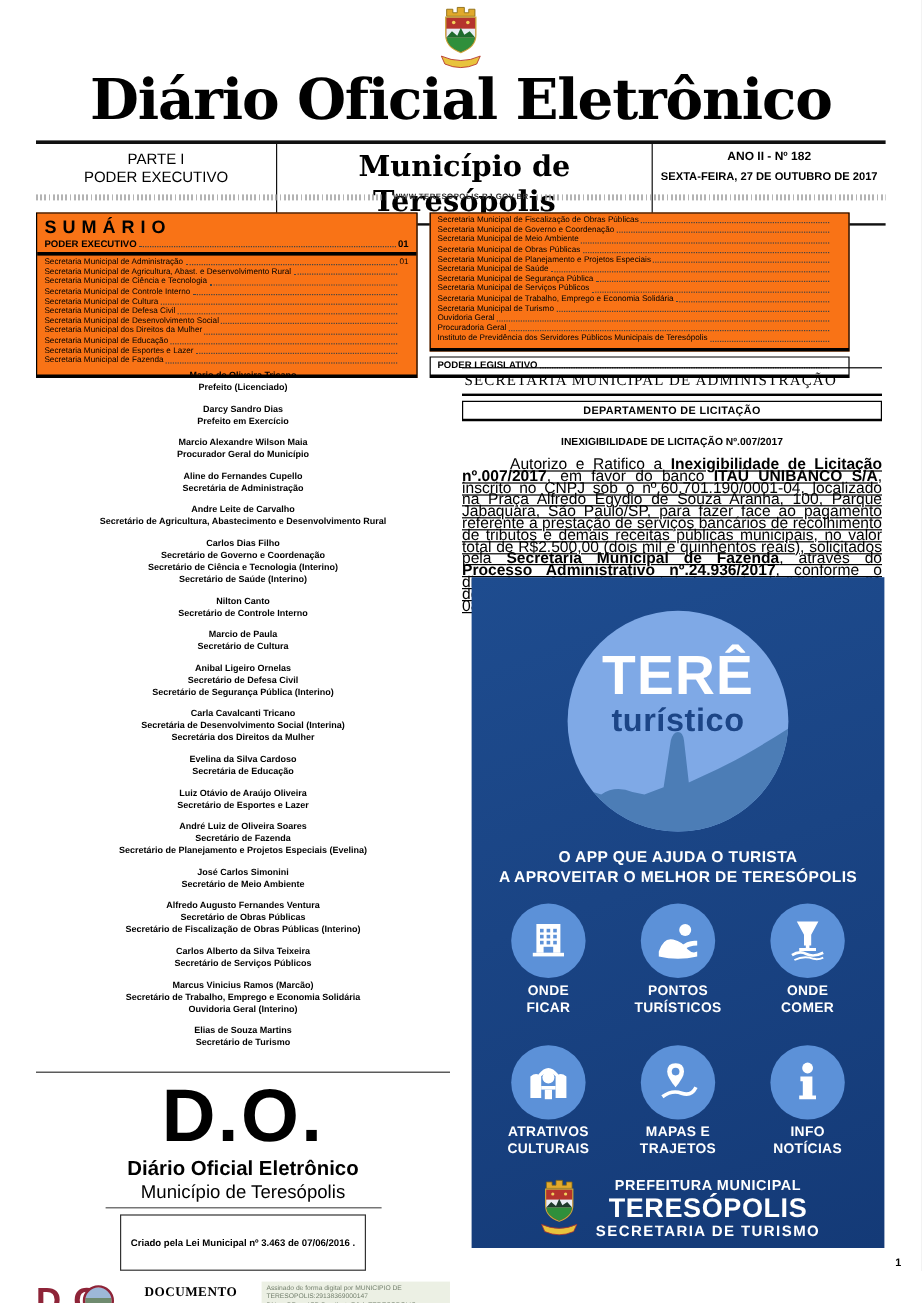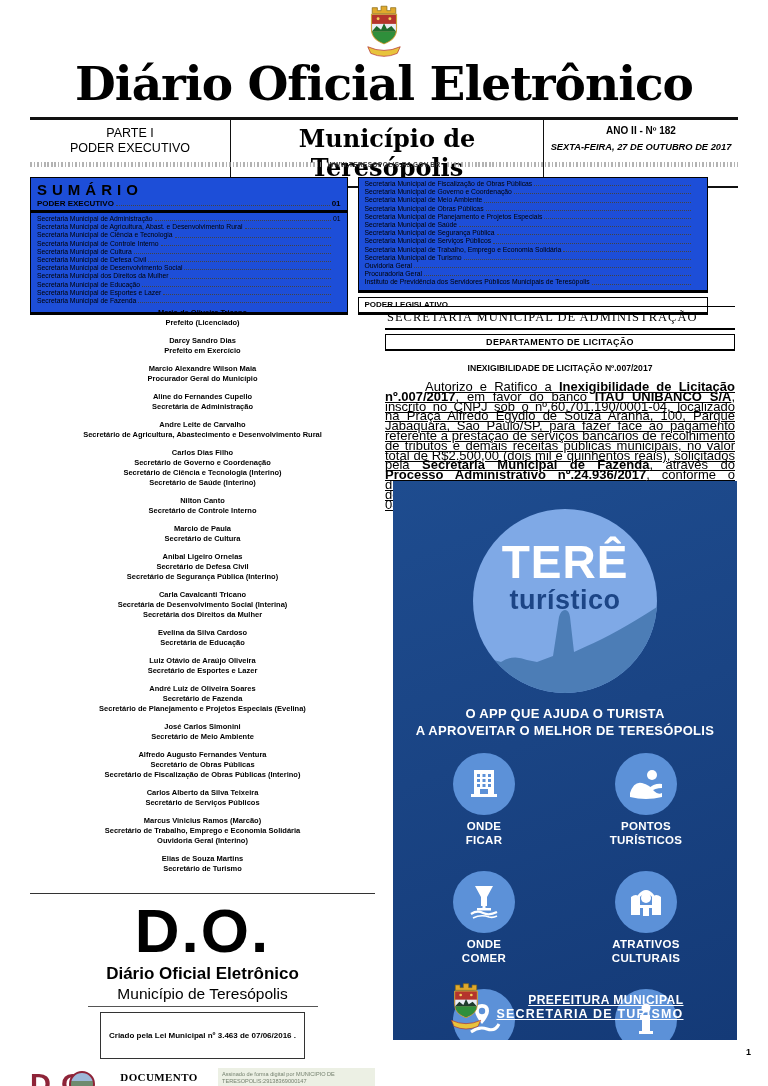--- a/index.html
+++ b/index.html
@@ -12,29 +12,29 @@
             font-family:"DejaVu Serif","Liberation Serif",serif;font-weight:bold;
             font-size:47px;letter-spacing:-1px;line-height:52px;}
   .subheader{position:absolute;top:117px;left:30px;width:708px;display:flex;
              border-top:3px solid #111;border-bottom:2px solid #111;}
   .sub-left{width:200px;text-align:center;padding:6px 0;font-size:12.5px;line-height:15px;}
   .sub-center{flex:1;border-left:1.5px solid #111;border-right:1.5px solid #111;
               text-align:center;padding:4px 0;
               font-family:"DejaVu Serif","Liberation Serif",serif;font-weight:bold;font-size:24px;}
   .sub-right{width:190px;text-align:center;padding:5px 2px;font-weight:bold;}
   .sub-right .edition{font-size:10px;margin-bottom:6px;}
-  .sub-right .date{font-size:9.3px;font-style:italic;}
+  .sub-right .date{font-size:9.3px;}
   .url-strip{position:absolute;top:161px;left:30px;width:708px;display:flex;align-items:center;}
   .url-strip .pat{flex:1;height:5px;opacity:.75;
       background:repeating-linear-gradient(90deg,#9a9a9a 0 1.5px,transparent 1.5px 3.5px);}
   .url-strip .url{font-size:6.5px;font-weight:bold;color:#333;padding:0 6px;letter-spacing:.4px;}
 
   
   .summary-row{position:absolute;top:177px;left:30px;width:708px;display:flex;gap:10px;}
-  .toc-box{border:1.5px solid #000;border-bottom:3px solid #000;background:#1d4ed8;}
+  .toc-box{border:1.5px solid #000;border-bottom:3px solid #000;background:#f97316;}
   .toc-left{width:345px;}
   .toc-right-wrap{width:416px;}
   .toc-right{width:350px;box-sizing:border-box;}
   .toc-title{font-size:15px;letter-spacing:5px;font-weight:bold;padding:3px 6px 0 6px;}
   .toc-exec{display:flex;align-items:flex-end;font-weight:bold;font-size:8px;
             padding:1px 6px 2px 6px;border-bottom:3px solid #000;}
   .toc-items{padding:2px 6px 3px 6px;}
   .toc-item{display:flex;align-items:flex-end;font-size:6.8px;line-height:8.2px;}
   .dots{flex:1;border-bottom:1px dotted #444;margin:0 2px 2px 2px;}
   .toc-page{min-width:8px;text-align:right;}
@@ -67,28 +67,28 @@
   .ad-circle{position:absolute;top:28px;left:50%;transform:translateX(-50%);
              width:184px;height:184px;border-radius:50%;background:#7fa9e6;overflow:hidden;}
   .ad-logo-title{position:absolute;top:30px;width:100%;text-align:center;color:#fff;
                  font-weight:bold;font-size:46px;letter-spacing:1px;line-height:46px;}
   .ad-logo-sub{position:absolute;top:76px;width:100%;text-align:center;color:#1c4586;
                font-weight:bold;font-size:27px;letter-spacing:.5px;}
   .ad-mountain{position:absolute;bottom:-2px;left:0;width:184px;height:100px;}
   .ad-tagline{position:absolute;top:224px;width:100%;text-align:center;color:#fff;
               font-weight:bold;font-size:13px;line-height:17px;letter-spacing:.3px;}
   .ad-grid{position:absolute;top:272px;left:0;width:344px;display:grid;
-           grid-template-columns:repeat(2,1fr);row-gap:24px;padding:0 10px;box-sizing:border-box;}
+           grid-template-columns:repeat(3,1fr);row-gap:24px;padding:0 10px;box-sizing:border-box;}
   .feature{text-align:center;}
   .feature-circle{width:62px;height:62px;border-radius:50%;background:#5c91d8;margin:0 auto;
                   display:flex;align-items:center;justify-content:center;}
   .feature-label{margin-top:5px;color:#fff;font-weight:bold;font-size:11.5px;line-height:13.5px;letter-spacing:.3px;}
   .ad-footer{position:absolute;top:500px;left:0;width:344px;display:flex;
              align-items:center;justify-content:center;gap:10px;}
-  .ad-footer-text{color:#fff;text-align:right;text-decoration:underline;}
+  .ad-footer-text{color:#fff;text-align:center;}
   .ad-footer-text .l1{font-size:12px;font-weight:bold;letter-spacing:.5px;}
   .ad-footer-text .l2{font-size:22.5px;font-weight:bold;letter-spacing:.5px;line-height:24px;}
   .ad-footer-text .l3{font-size:12.5px;font-weight:bold;letter-spacing:1.2px;}
 
   
   .footer-left{position:absolute;top:893px;left:30px;width:345px;border-top:1.5px solid #333;
                text-align:center;}
   .do-big{font-size:62px;font-weight:900;letter-spacing:2px;line-height:62px;margin-top:6px;}
   .do-sub1{font-size:17px;font-weight:bold;margin-top:2px;}
   .do-sub2{font-size:15.5px;margin-top:1px;}
@@ -578,20 +578,21 @@
         <path d="M13,14 h34 v20 q0,14 -17,20 q-17,-6 -17,-20 z" fill="#b5342c" stroke="#caa53a" stroke-width="1.5"></path>
         <rect x="13.8" y="27" width="32.4" height="10" fill="#e9eef5"></rect>
         <path d="M13.8,37 L20,30 L26,35 L30,26 L34,34 L40,30 L46.2,37 z" fill="#1f3b2d"></path>
         <path d="M13.9,37 h32.2 v0 q-1,11 -16.1,16.5 q-15.1,-5.5 -16.1,-16.5 z" fill="#2f8f3b"></path>
         <circle cx="22" cy="20" r="2" fill="#f2d25c"></circle>
           <circle cx="38" cy="20" r="2" fill="#f2d25c"></circle>
         <path d="M8,58 q22,10 44,0 l-4,9 q-18,8 -36,0 z" fill="#e8c33c" stroke="#b5342c" stroke-width="1"></path>
       </svg>
       <div class="ad-footer-text">
         <div class="l1">PREFEITURA MUNICIPAL</div>
+        <div class="l2">TERESÓPOLIS</div>
         <div class="l3">SECRETARIA DE TURISMO</div>
       </div>
     </div>
   </div>
 
   <div class="footer-left">
     <div class="do-big">D.O.</div>
     <div class="do-sub1">Diário Oficial Eletrônico</div>
     <div class="do-sub2">Município de Teresópolis</div>
     <div class="do-rule"></div>

